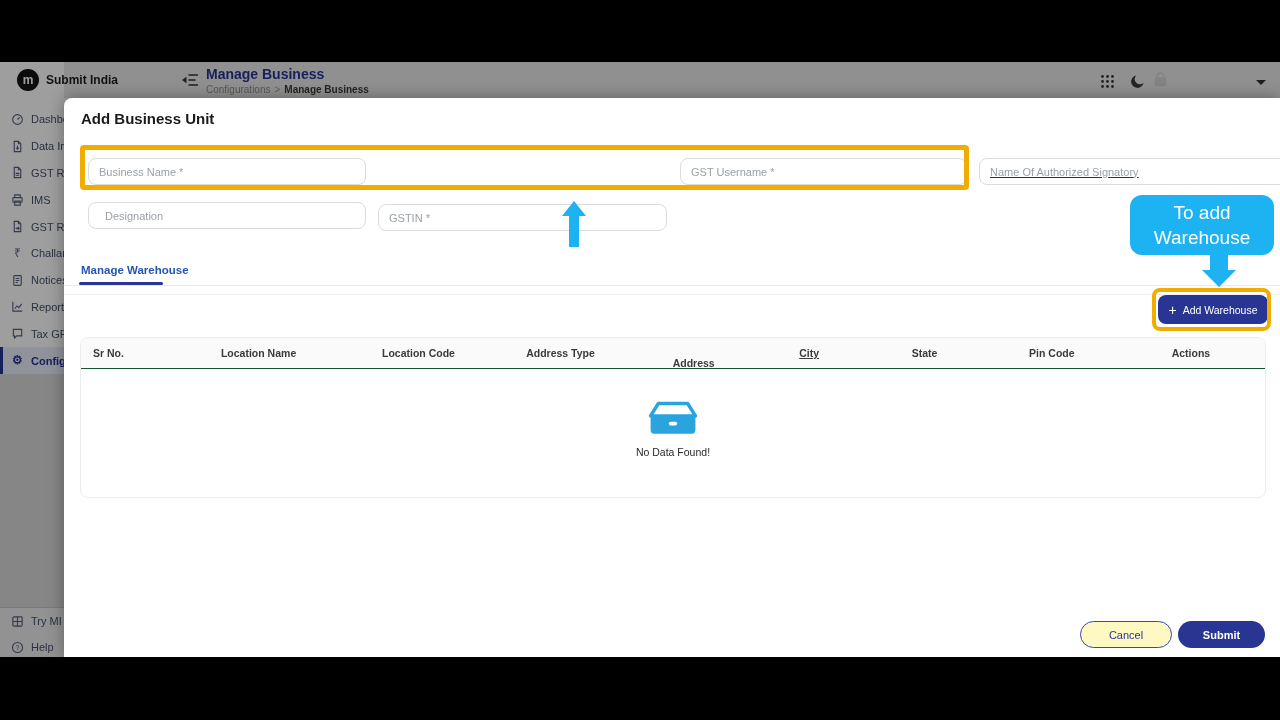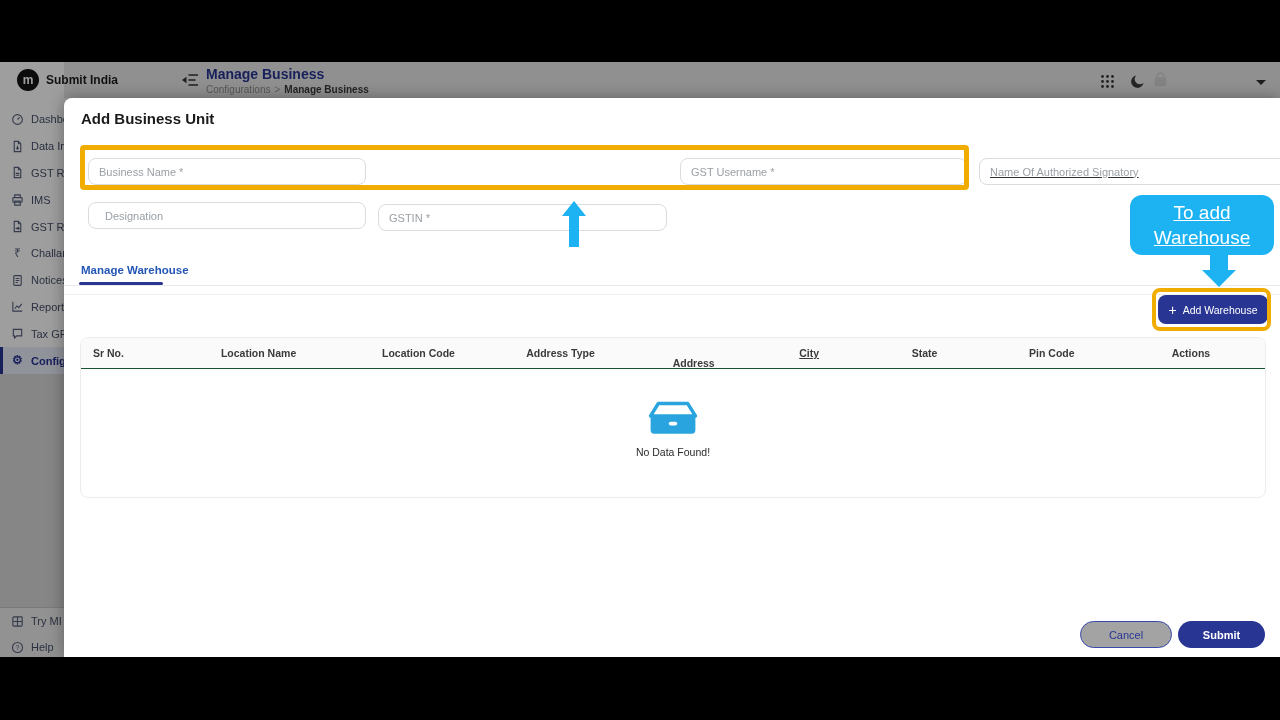--- a/index.html
+++ b/index.html
@@ -65,21 +65,21 @@
 
   
   .hl { position:absolute; border:5px solid #f0ad00; border-radius:4px; z-index:20; pointer-events:none; }
   .hl.fields { left:16px; top:47px; width:889px; height:45px; }
   .hl.addwh  { left:1088px; top:190px; width:119px; height:43px; border-width:4px; border-radius:8px; }
   .anno { position:absolute; z-index:21; pointer-events:none; }
   .up-head { left:498px; top:103px; width:0; height:0;
              border-left:12px solid transparent; border-right:12px solid transparent; border-bottom:15px solid #1db2f2; }
   .up-stem { left:505px; top:117px; width:10px; height:32px; background:#1db2f2; }
   .tooltip { left:1066px; top:97px; width:144px; height:60px; background:#1db2f2; border-radius:12px;
-             color:#fff; font-size:19px; line-height:25px; text-align:center; padding-top:5px;text-decoration:underline; }
+             color:#fff; font-size:19px; line-height:25px; text-align:center; padding-top:5px; }
   .dn-stem { left:1146px; top:157px; width:18px; height:15px; background:#1db2f2; }
   .dn-head { left:1138px; top:172px; width:0; height:0;
              border-left:17px solid transparent; border-right:17px solid transparent; border-top:17px solid #1db2f2; }
 
   
   .tab { position:absolute; left:17px; top:166px; font-size:11.5px; font-weight:bold; color:#2456b5; cursor:pointer; }
   .tab-underline { position:absolute; left:15px; top:184px; width:84px; height:3px; background:#283593; border-radius:2px; }
   .tab-divider { position:absolute; left:0; right:0; top:187px; height:1px; background:#ebebeb; }
   .section-divider { position:absolute; left:0; right:0; top:196px; height:1px; background:#f1f1f1; }
 
@@ -95,21 +95,21 @@
   .thead { display:flex; height:31px; background:#fafafa; border-bottom:1px solid #14532d; align-items:center; }
   .th { font-size:10.5px; font-weight:bold; color:#3a3a3a; text-align:center; }
   .th:nth-child(1){ width:7.5%; text-align:left; padding-left:12px; }
   .th:nth-child(2){ width:15%; } .th:nth-child(3){ width:12%; } .th:nth-child(4){ width:12%; }
   .th:nth-child(5){ width:10.5%;margin-top:20px; } .th:nth-child(6){ width:9%;text-decoration:underline; } .th:nth-child(7){ width:10.5%; }
   .th:nth-child(8){ width:11%; } .th:nth-child(9){ width:12.5%; }
   .empty { position:absolute; left:0; right:0; top:62px; text-align:center; }
   .empty-text { margin-top:6px; font-size:10.5px; color:#2b2b2b; }
 
   
-  .cancel { position:absolute; left:1016px; top:523px; width:92px; height:27px; background:#a3a3a3;
+  .cancel { position:absolute; left:1016px; top:523px; width:92px; height:27px; background:#fef9c3;
             border:1px solid #3949ab; border-radius:14px; color:#283593; font-size:11px; }
   .submit { position:absolute; left:1114px; top:523px; width:87px; height:27px; background:#283593;
             border-radius:14px; color:#fff; font-size:11px; font-weight:bold; }
 </style>
 </head>
 <body>
 
 <div class="stage">
   <div class="bar top"></div>
 

